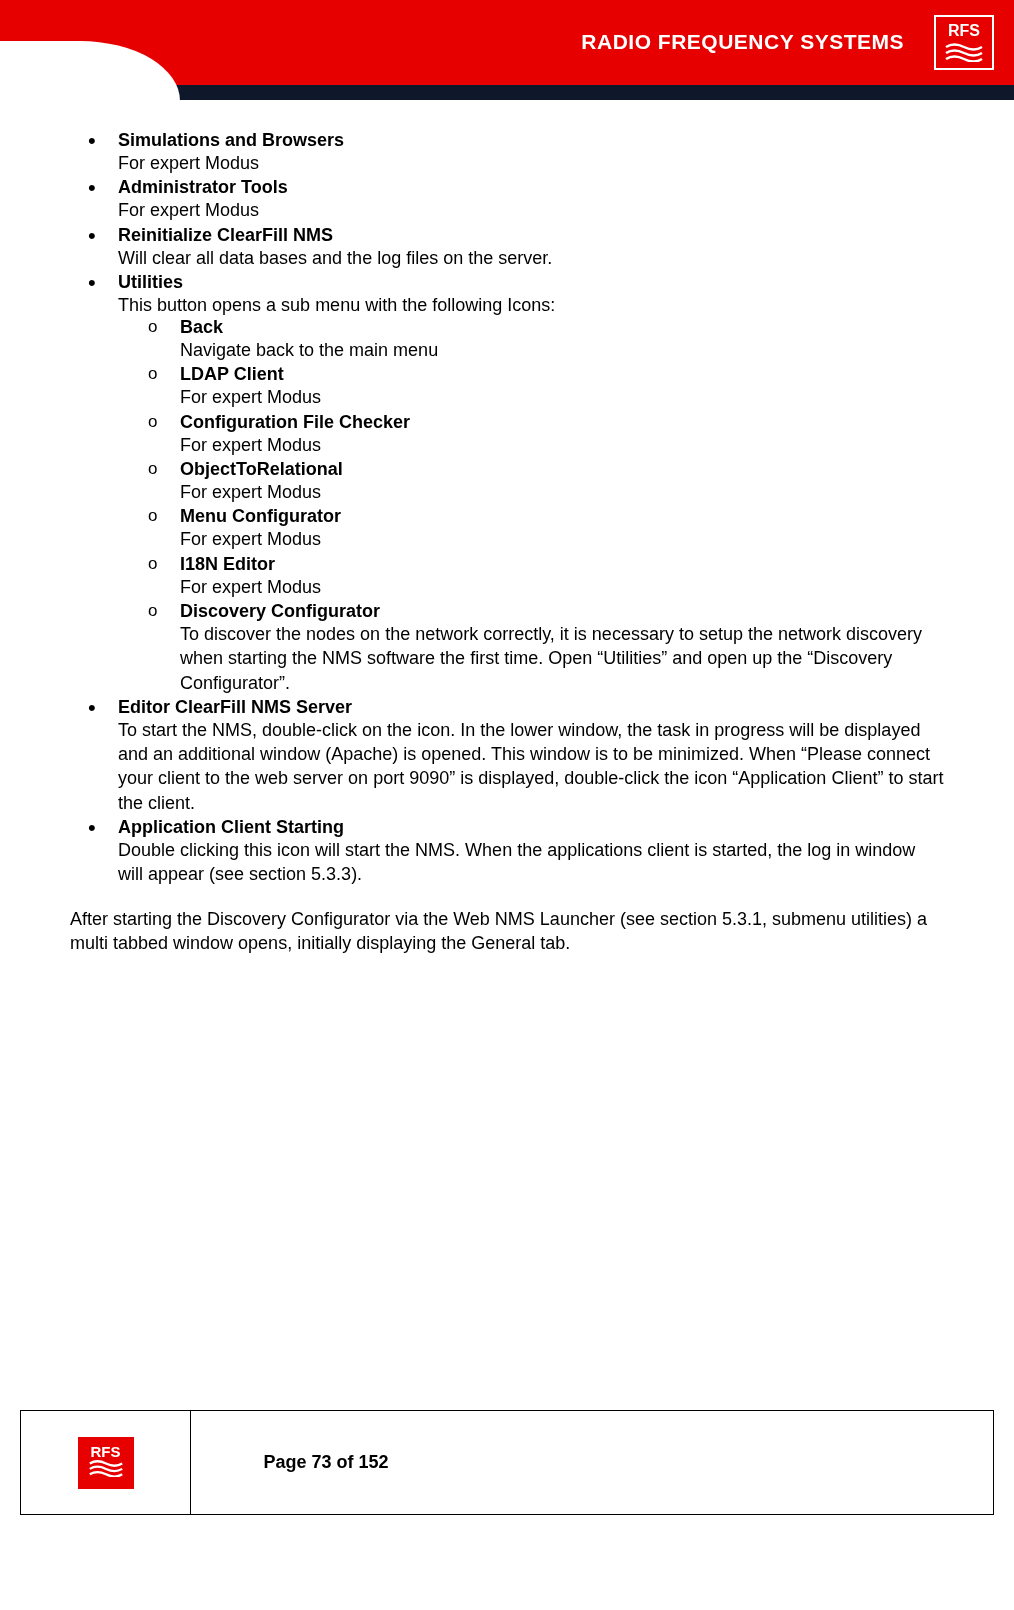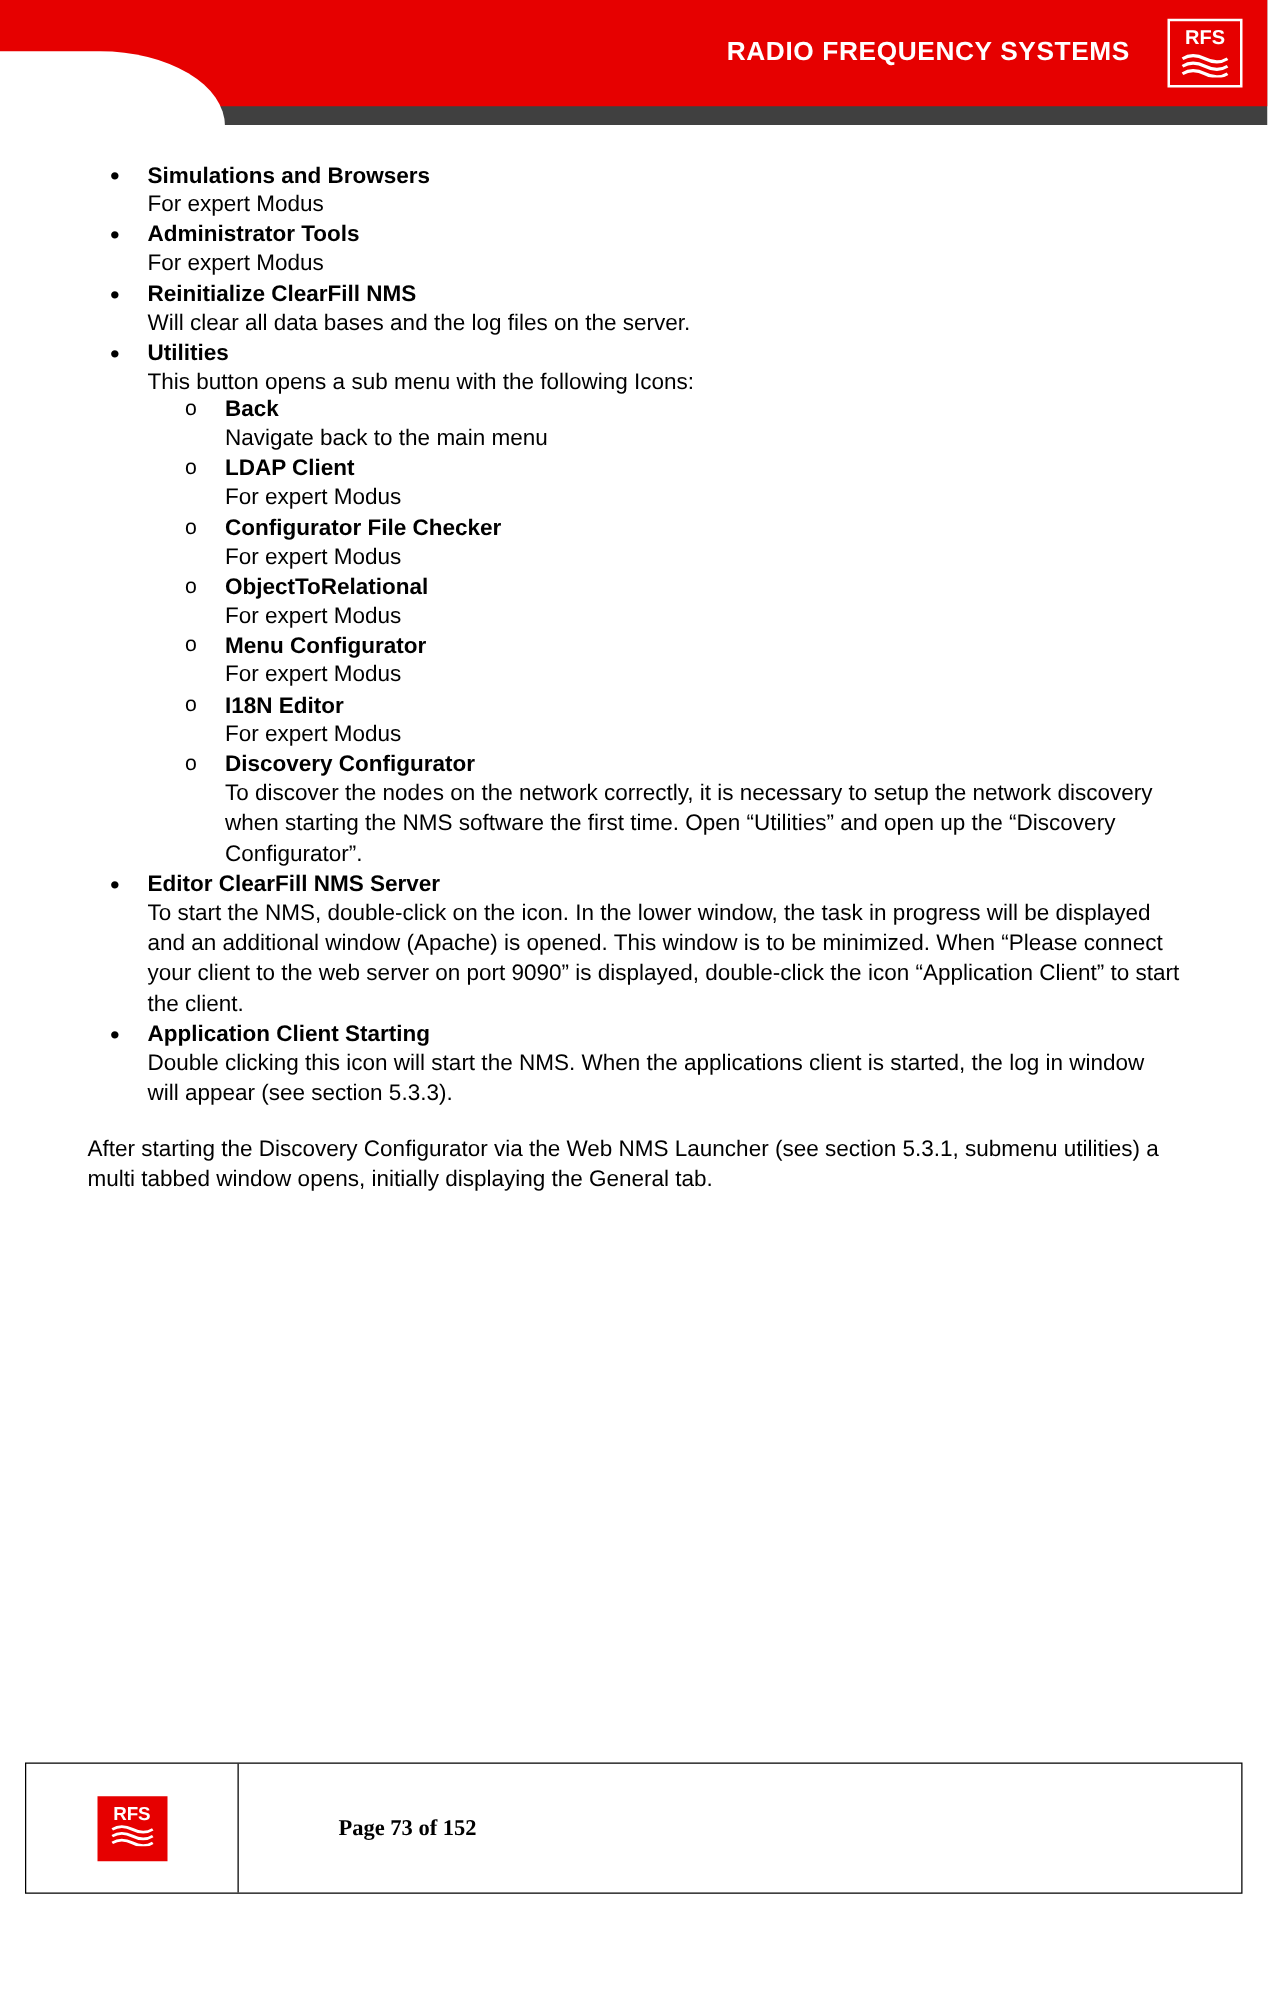--- a/index.html
+++ b/index.html
@@ -7,21 +7,21 @@
     padding: 0;
     font-family: Arial, Helvetica, sans-serif;
     font-size: 18px;
     color: #000;
     background: #fff;
     width: 1014px;
   }
   .header {
     position: relative;
     height: 100px;
-    background: #404040;
+    background: #0f172a;
   }
   .header-red {
     position: absolute;
     top: 0;
     left: 0;
     right: 0;
     height: 85px;
     background: #e60000;
   }
   .header-curve {
@@ -171,21 +171,20 @@
   .footer-title {
     font-size: 24px;
   }
   .footer-rev {
     font-size: 22px;
     margin-top: 6px;
   }
   .footer-page {
     font-weight: bold;
     font-size: 18px;
-    font-family: Liberation Serif, serif;
   }
 </style>
 </head>
 <body>
 
 <div class="header">
   <div class="header-red"></div>
   <div class="header-curve"></div>
   <div class="header-text">RADIO FREQUENCY SYSTEMS</div>
   <div class="header-logo">
@@ -220,21 +219,21 @@
       <ul class="sub">
         <li>
           <span class="item-title">Back</span>
           <span class="item-desc">Navigate back to the main menu</span>
         </li>
         <li>
           <span class="item-title">LDAP Client</span>
           <span class="item-desc">For expert Modus</span>
         </li>
         <li>
-          <span class="item-title">Configurator File Checker</span>
+          <span class="item-title">Configuration File Checker</span>
           <span class="item-desc">For expert Modus</span>
         </li>
         <li>
           <span class="item-title">ObjectToRelational</span>
           <span class="item-desc">For expert Modus</span>
         </li>
         <li>
           <span class="item-title">Menu Configurator</span>
           <span class="item-desc">For expert Modus</span>
         </li>

